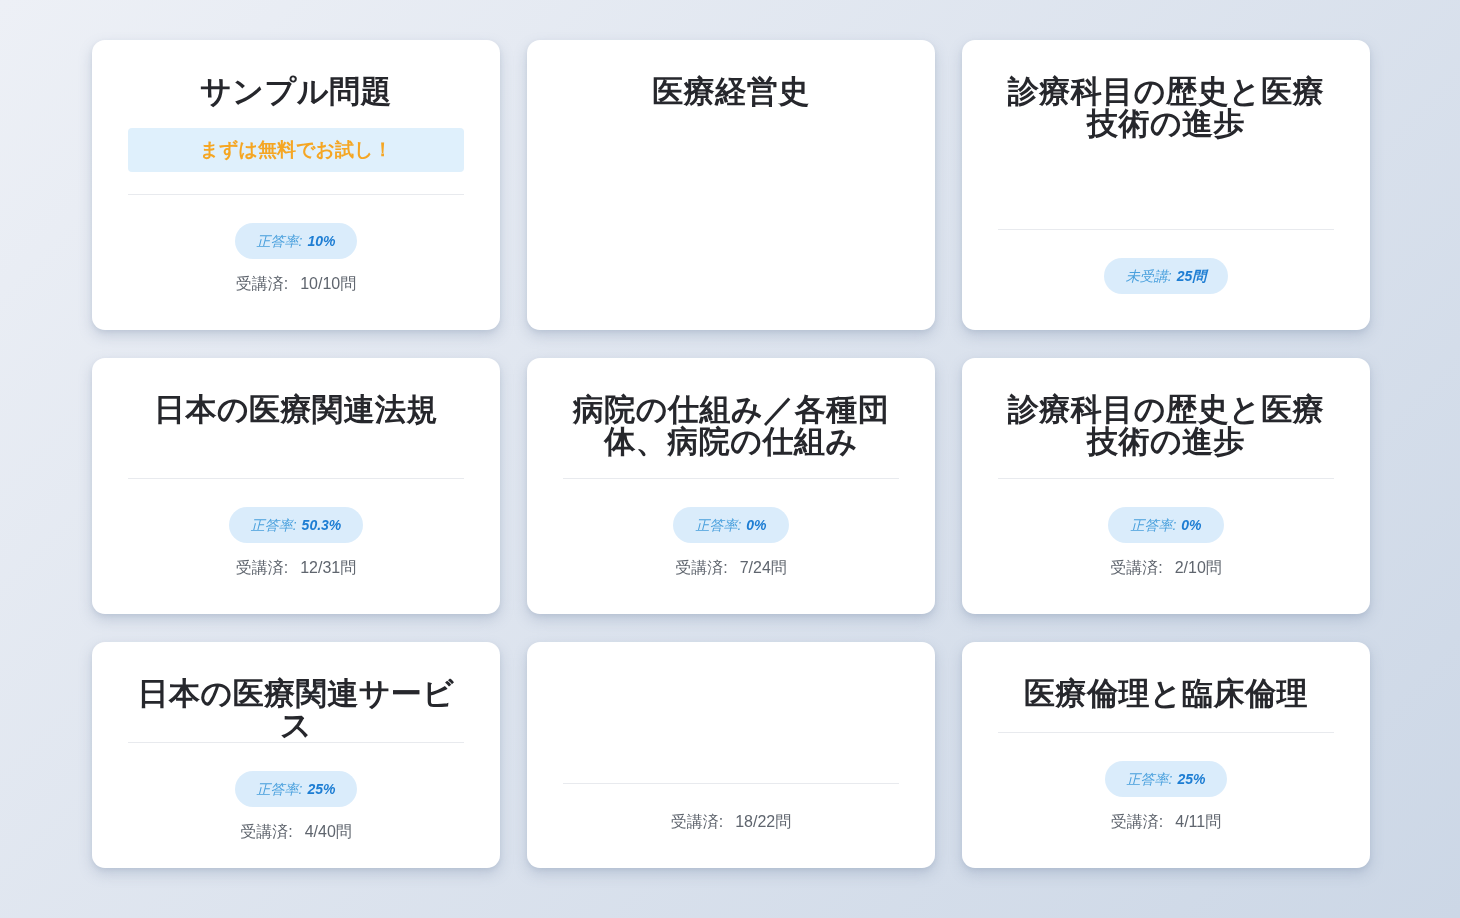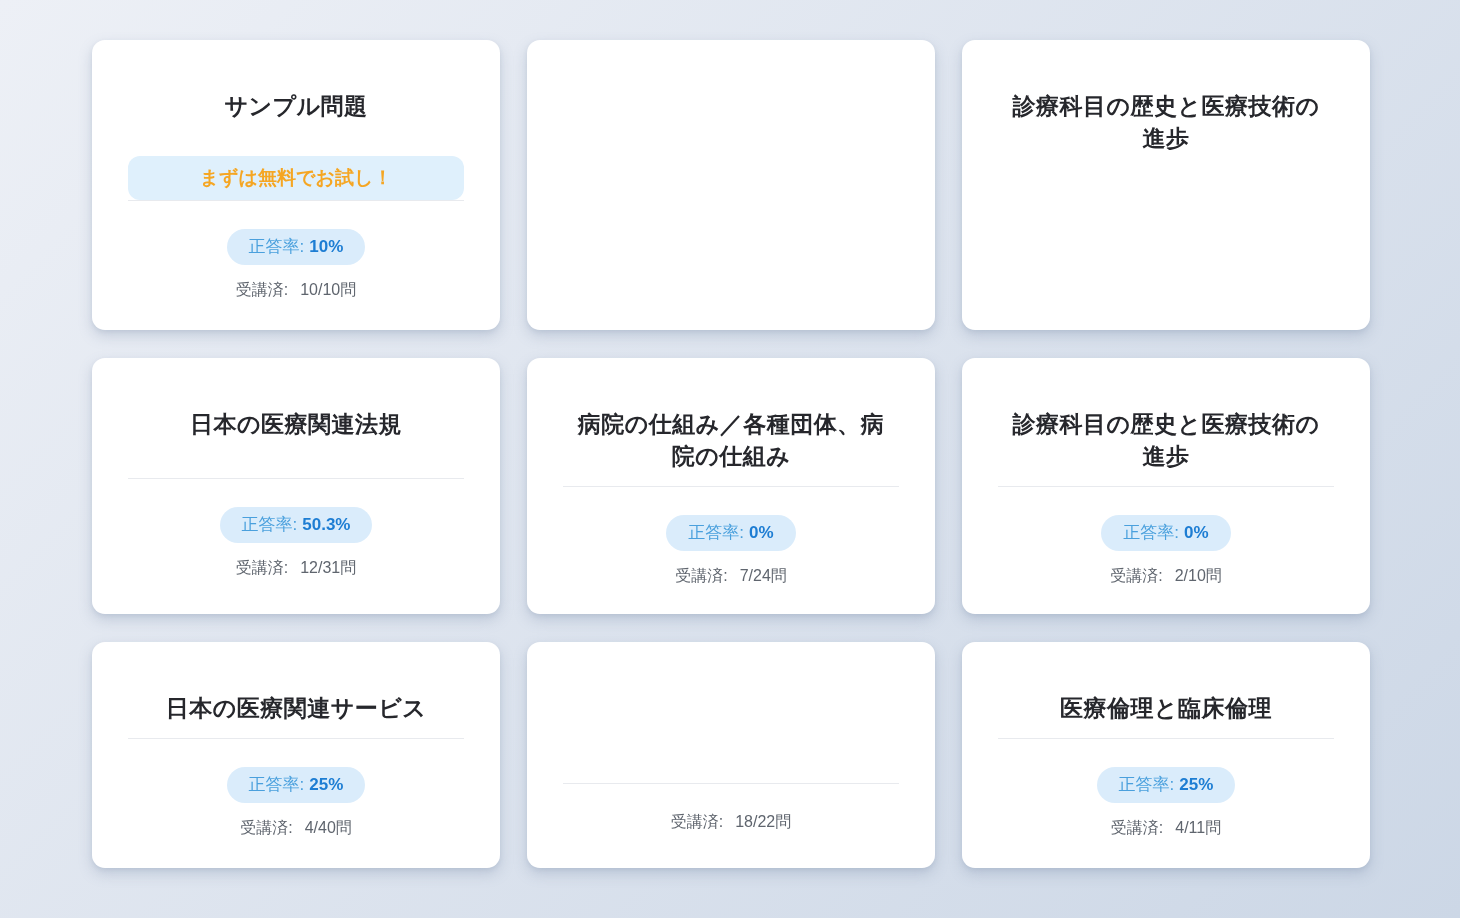--- a/index.html
+++ b/index.html
@@ -37,56 +37,57 @@
   .card {
     background: var(--card-bg);
     border-radius: 13px;
     box-shadow: 0 6px 14px rgba(110, 130, 160, 0.28), 0 2px 4px rgba(110, 130, 160, 0.12);
     padding: 36px 36px 36px;
     display: flex;
     flex-direction: column;
     cursor: pointer;
   }
   .card-title {
-    margin: 14px;
-    font-size: 23px;
+    margin: 0;
+    font-size: 31px;
     line-height: 32px;
     font-weight: 700;
     color: var(--title-color);
     text-align: center;
     letter-spacing: 0.5px;
   }
   .trial-banner {
     margin-top: 20px;
     background: var(--banner-bg);
     color: var(--banner-text);
     font-weight: 700;
     font-size: 19px;
     line-height: 22px;
     text-align: center;
     padding: 11px 0;
-    border-radius: 12px;
+    border-radius: 4px;
   }
   .card-footer {
     margin-top: auto;
     text-align: center;
   }
   .divider {
     border: none;
     border-top: 1px solid var(--divider-color);
     margin: 0 0 28px 0;
   }
   .stat-badge {
     display: inline-block;
     background: var(--badge-bg);
     border-radius: 50px;
     padding: 8px 22px;
-    font-size: 17px;
+    font-size: 14px;
     line-height: 20px;
     white-space: nowrap;
+    font-style: italic;
   }
   .badge-label { color: var(--badge-label-color); }
   .badge-value {
     color: var(--badge-value-color);
     font-weight: 700;
     margin-left: 5px;
   }
   .progress-line {
     margin: 15px 0 0;
     font-size: 16px;
@@ -103,26 +104,32 @@
     <h2 class="card-title">サンプル問題</h2>
     <div class="trial-banner">まずは無料でお試し！</div>
     <div class="card-footer">
       <hr class="divider">
       <div class="stat-badge"><span class="badge-label">正答率:</span><span class="badge-value">10%</span></div>
       <p class="progress-line"><span>受講済:</span><span class="progress-value">10/10問</span></p>
     </div>
   </article>
 
   <article class="card">
+    <h2 class="card-title">医療経営史</h2>
 
   </article>
 
   <article class="card">
     <h2 class="card-title">診療科目の歴史と医療技術の進歩</h2>
 
+    <div class="card-footer">
+      <hr class="divider">
+      <div class="stat-badge"><span class="badge-label">未受講:</span><span class="badge-value">25問</span></div>
+      
+    </div>
   </article>
 
   <article class="card">
     <h2 class="card-title">日本の医療関連法規</h2>
 
     <div class="card-footer">
       <hr class="divider">
       <div class="stat-badge"><span class="badge-label">正答率:</span><span class="badge-value">50.3%</span></div>
       <p class="progress-line"><span>受講済:</span><span class="progress-value">12/31問</span></p>
     </div>

